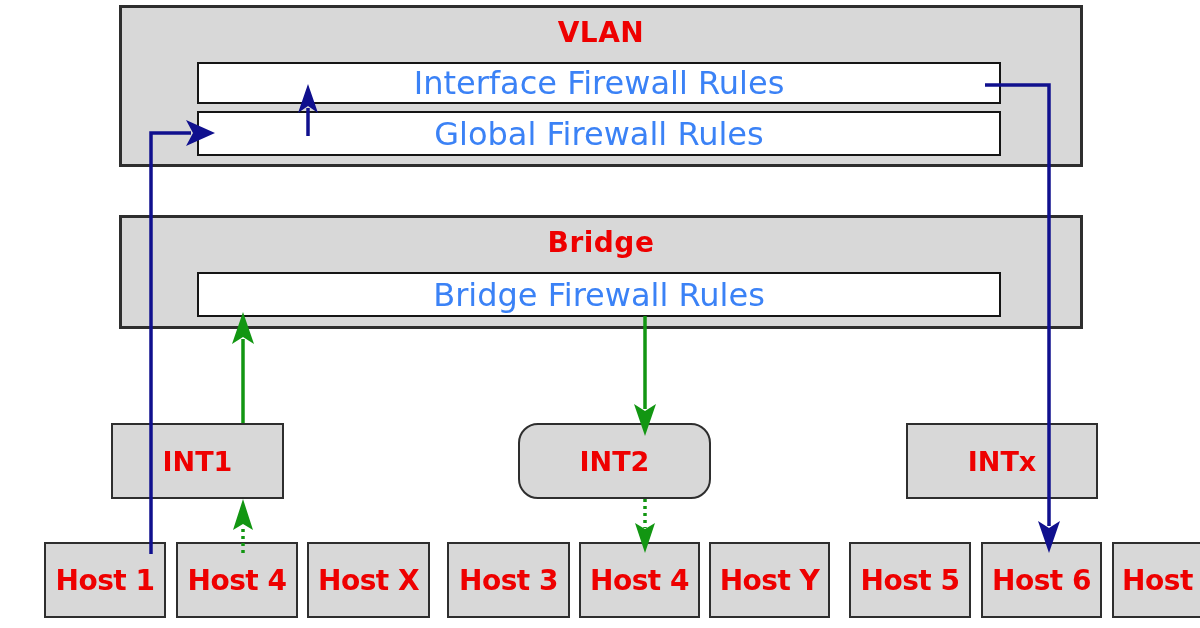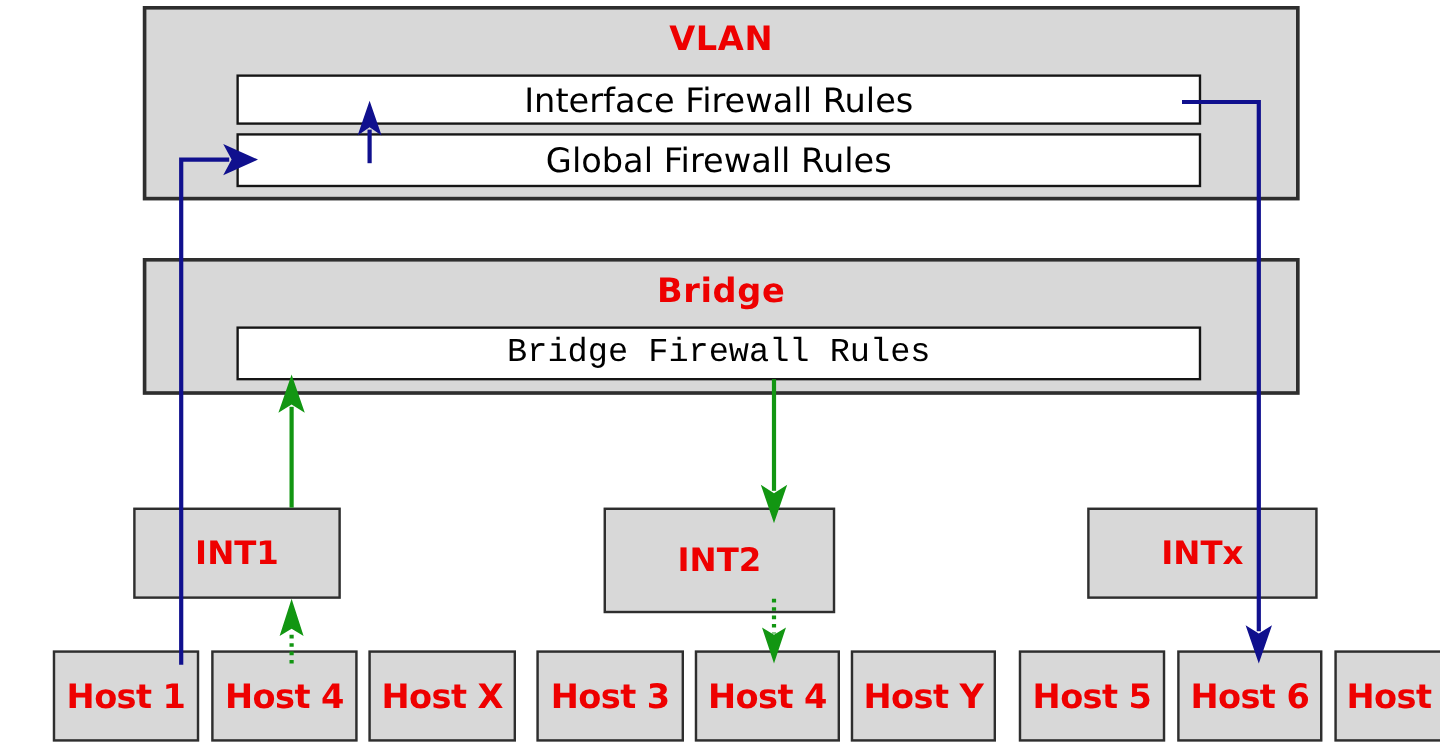--- a/index.html
+++ b/index.html
@@ -23,22 +23,22 @@
   }
   .gbox.thin { border-width: 2.5px; }
   .rulebox {
     position: absolute;
     box-sizing: border-box;
     background: #ffffff;
     border: 2px solid #151515;
     display: flex;
     align-items: center;
     justify-content: center;
-    font-size: 28px;
-    color: #000000;
+    font-size: 32px;
+    color: #3b82f6;
     white-space: nowrap;
   }
   .section-title {
     position: absolute;
     left: 0;
     right: 0;
     top: 8px;
     text-align: center;
     font-size: 28px;
     font-weight: bold;
@@ -56,24 +56,24 @@
     color: #ee0000;
     white-space: nowrap;
   }
   .host-label { font-size: 28px; letter-spacing: -0.5px; }
   
   #vlan-box   { left: 119px; top: 5px;   width: 964px; height: 162px; }
   #bridge-box { left: 119px; top: 215px; width: 964px; height: 114px; }
   
   #interface-rules-box { left: 197px; top: 62px;  width: 804px; height: 42px; }
   #global-rules-box    { left: 197px; top: 111px; width: 804px; height: 45px; }
-  #bridge-rules-box    { left: 197px; top: 272px; width: 804px; height: 45px; font-family: Liberation Mono, monospace; }
+  #bridge-rules-box    { left: 197px; top: 272px; width: 804px; height: 45px; }
   
   #int1-box { left: 111px; top: 423px; width: 173px; height: 76px; }
-  #int2-box { left: 503px; top: 423px; width: 193px; height: 88px; }
+  #int2-box { left: 518px; top: 423px; width: 193px; height: 76px; border-radius: 20px; }
   #intx-box { left: 906px; top: 423px; width: 192px; height: 76px; }
   
   .host { top: 542px; height: 76px; margin-left: 40px; }
   #host-0 { left: 4px;    width: 122px; }
   #host-1 { left: 136px;  width: 122px; }
   #host-2 { left: 267px;  width: 123px; padding-left: 18px; }
   #host-3 { left: 407px;  width: 123px; }
   #host-4 { left: 539px;  width: 121px; }
   #host-5 { left: 669px;  width: 121px; }
   #host-6 { left: 809px;  width: 122px; }

